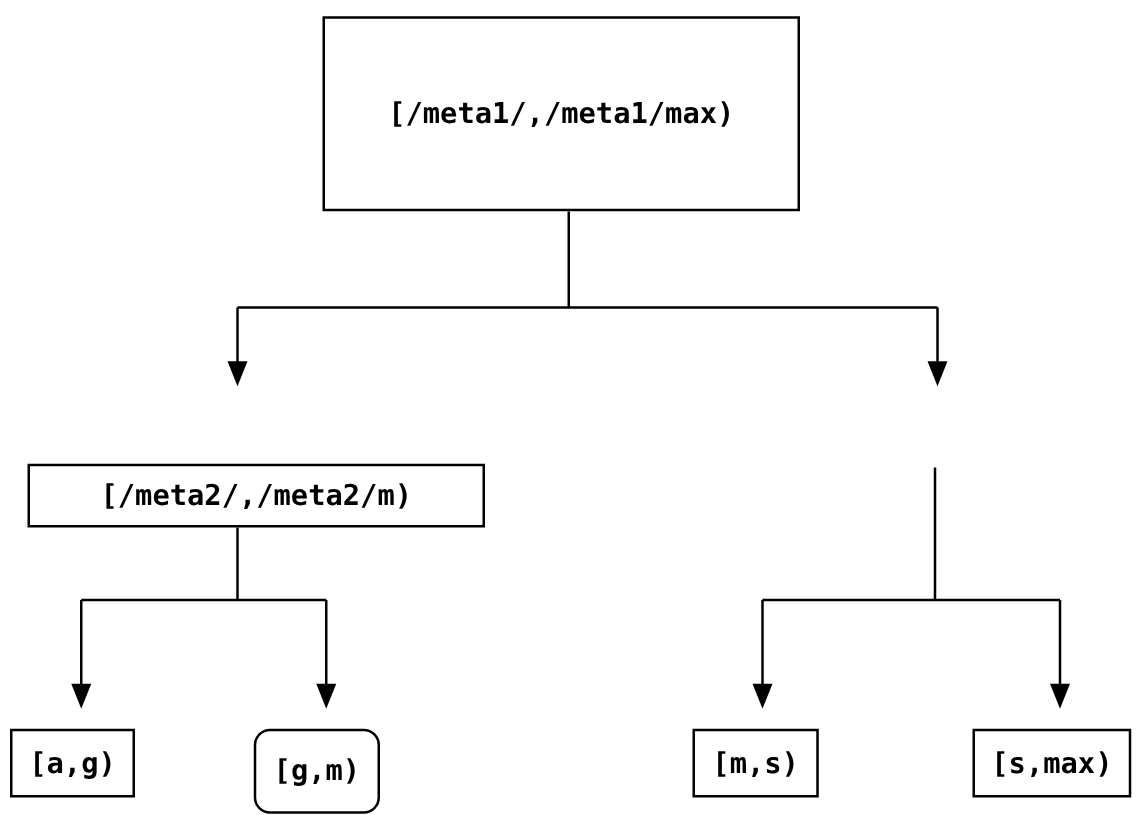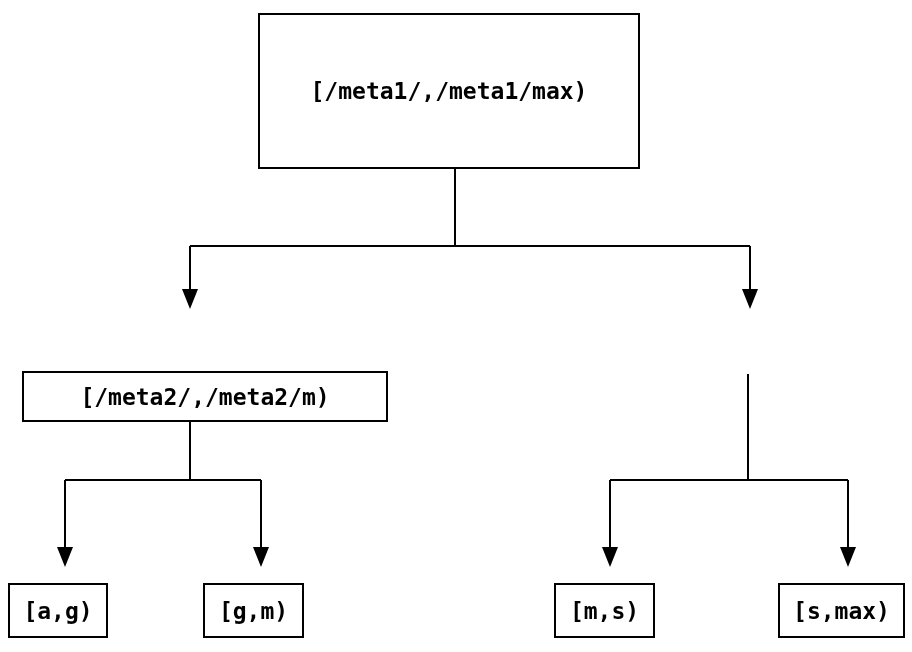--- a/index.html
+++ b/index.html
@@ -32,21 +32,21 @@
     justify-content: center;
     font-size: 23px;
     font-weight: bold;
     color: #000000;
     white-space: nowrap;
   }
   .node-root      { left: 258px; top: 13px;  width: 382px; height: 156px; }
   .node-mid-left  { left: 22px;  top: 324px; width: 366px; height: 51px; margin-top: 47px;  }
   .node-mid-right { left: 583px; top: 324px; width: 320px; height: 50px;  }
   .node-leaf-1    { left: 8px;   top: 583px; width: 100px; height: 55px; text-align: right;  }
-  .node-leaf-2    { left: 203px; top: 583px; width: 101px; height: 55px;  }
+  .node-leaf-2    { left: 203px; top: 583px; width: 101px; height: 68px; border-radius: 13px;  }
   .node-leaf-3    { left: 554px; top: 583px; width: 101px; height: 55px;  }
   .node-leaf-4    { left: 778px; top: 583px; width: 127px; height: 55px;  }
   .edge-line {
     stroke: #000000;
     stroke-width: 2;
     fill: none;
   }
   .arrowhead {
     fill: #000000;
     stroke: none;

